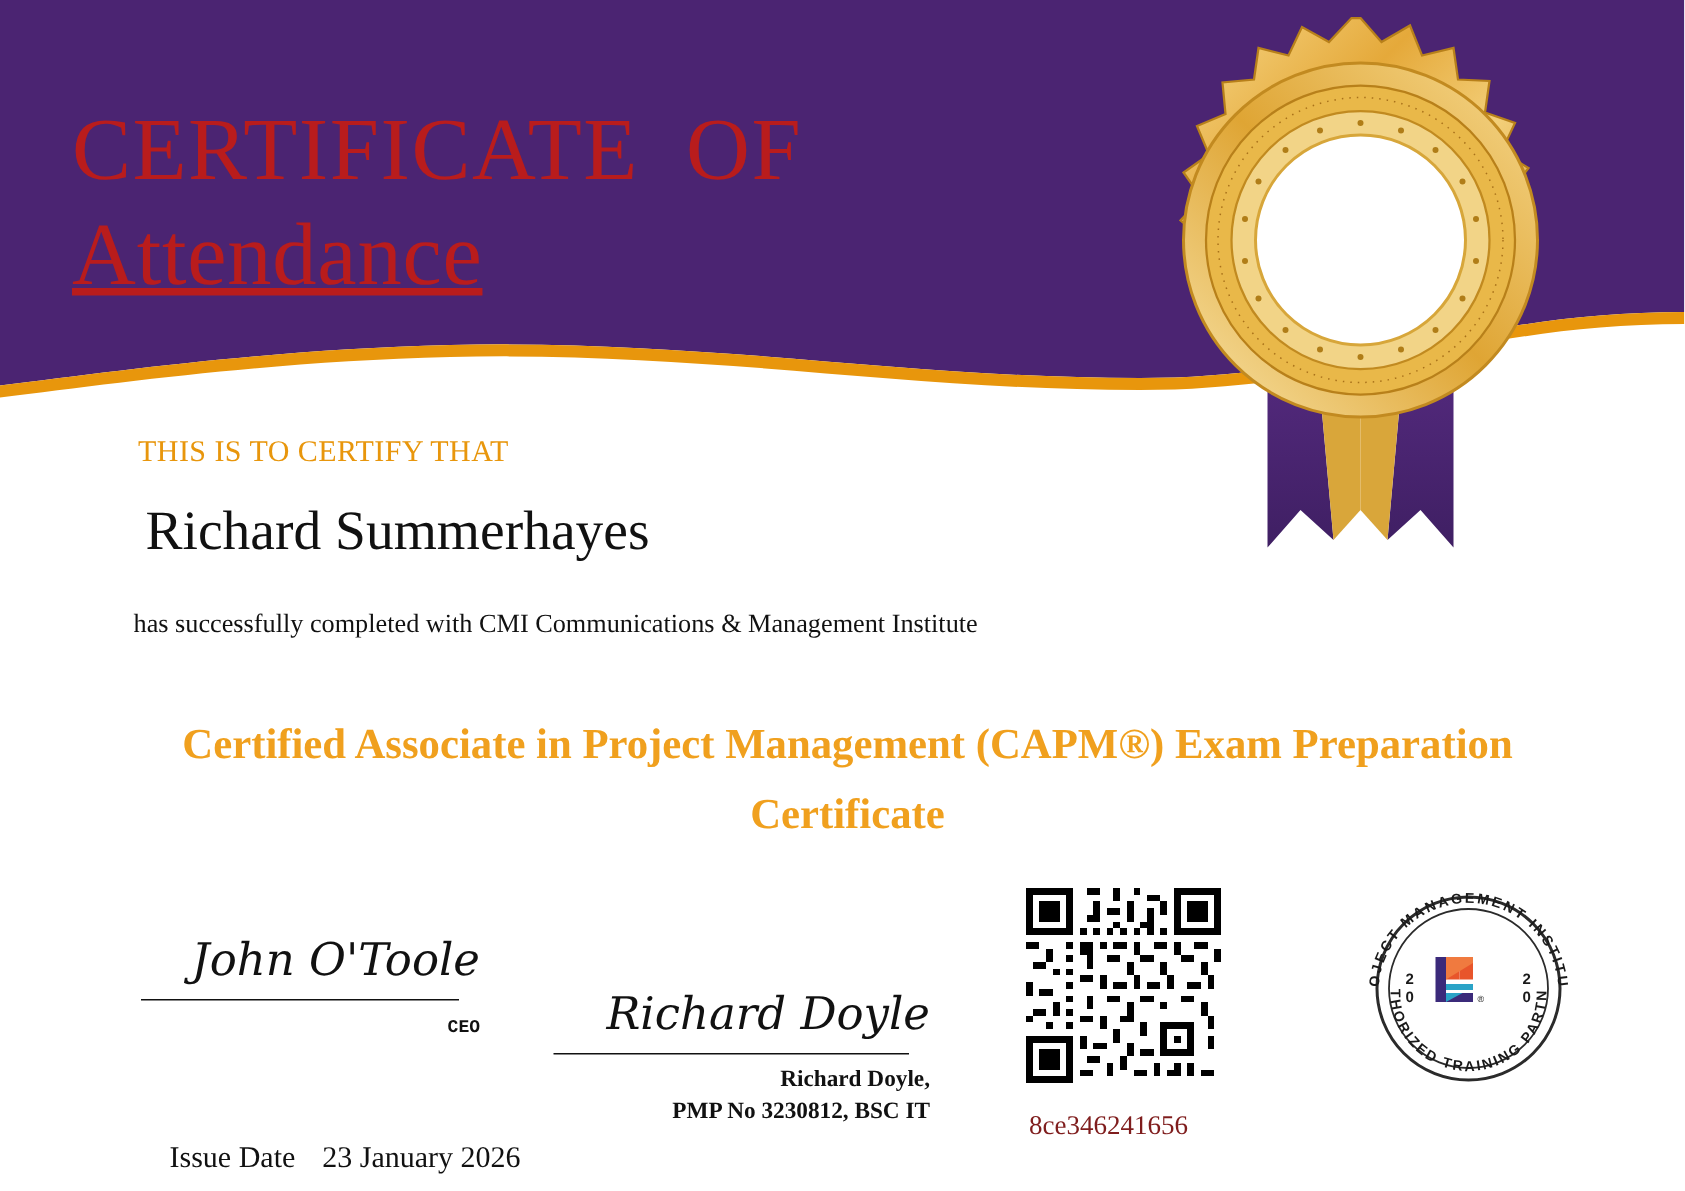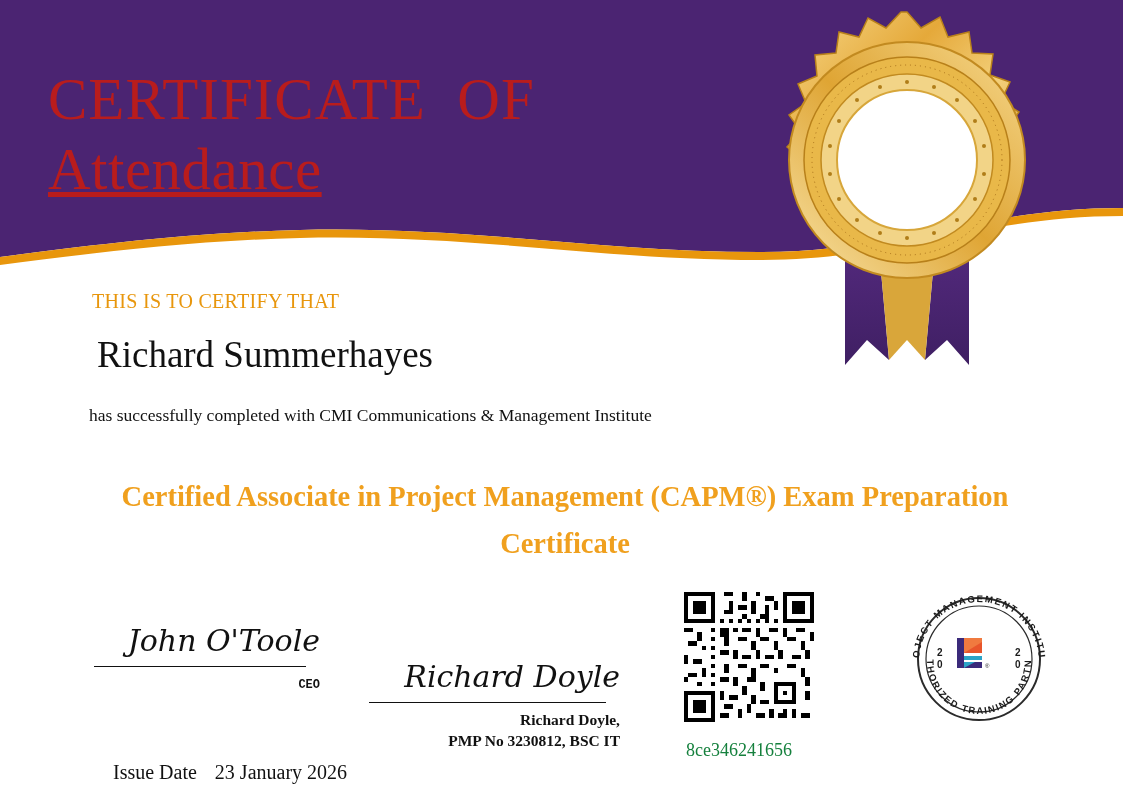--- a/index.html
+++ b/index.html
@@ -228,21 +228,21 @@
     z-index: 5;
     white-space: pre;
   }
   .issue-date .label { margin-right: 18px; }
   .cert-code {
     position: absolute;
     top: 740px;
     left: 686px;
     font-family: "Liberation Serif", serif;
     font-size: 18px;
-    color: #15803d;
+    color: #7f1d1d;
     z-index: 5;
   }
 </style>
 </head>
 <body>
 
 <div class="certificate">
 
   <div class="header-band">
     <svg width="1123" height="300" viewBox="0 0 1123 300" xmlns="http://www.w3.org/2000/svg">

